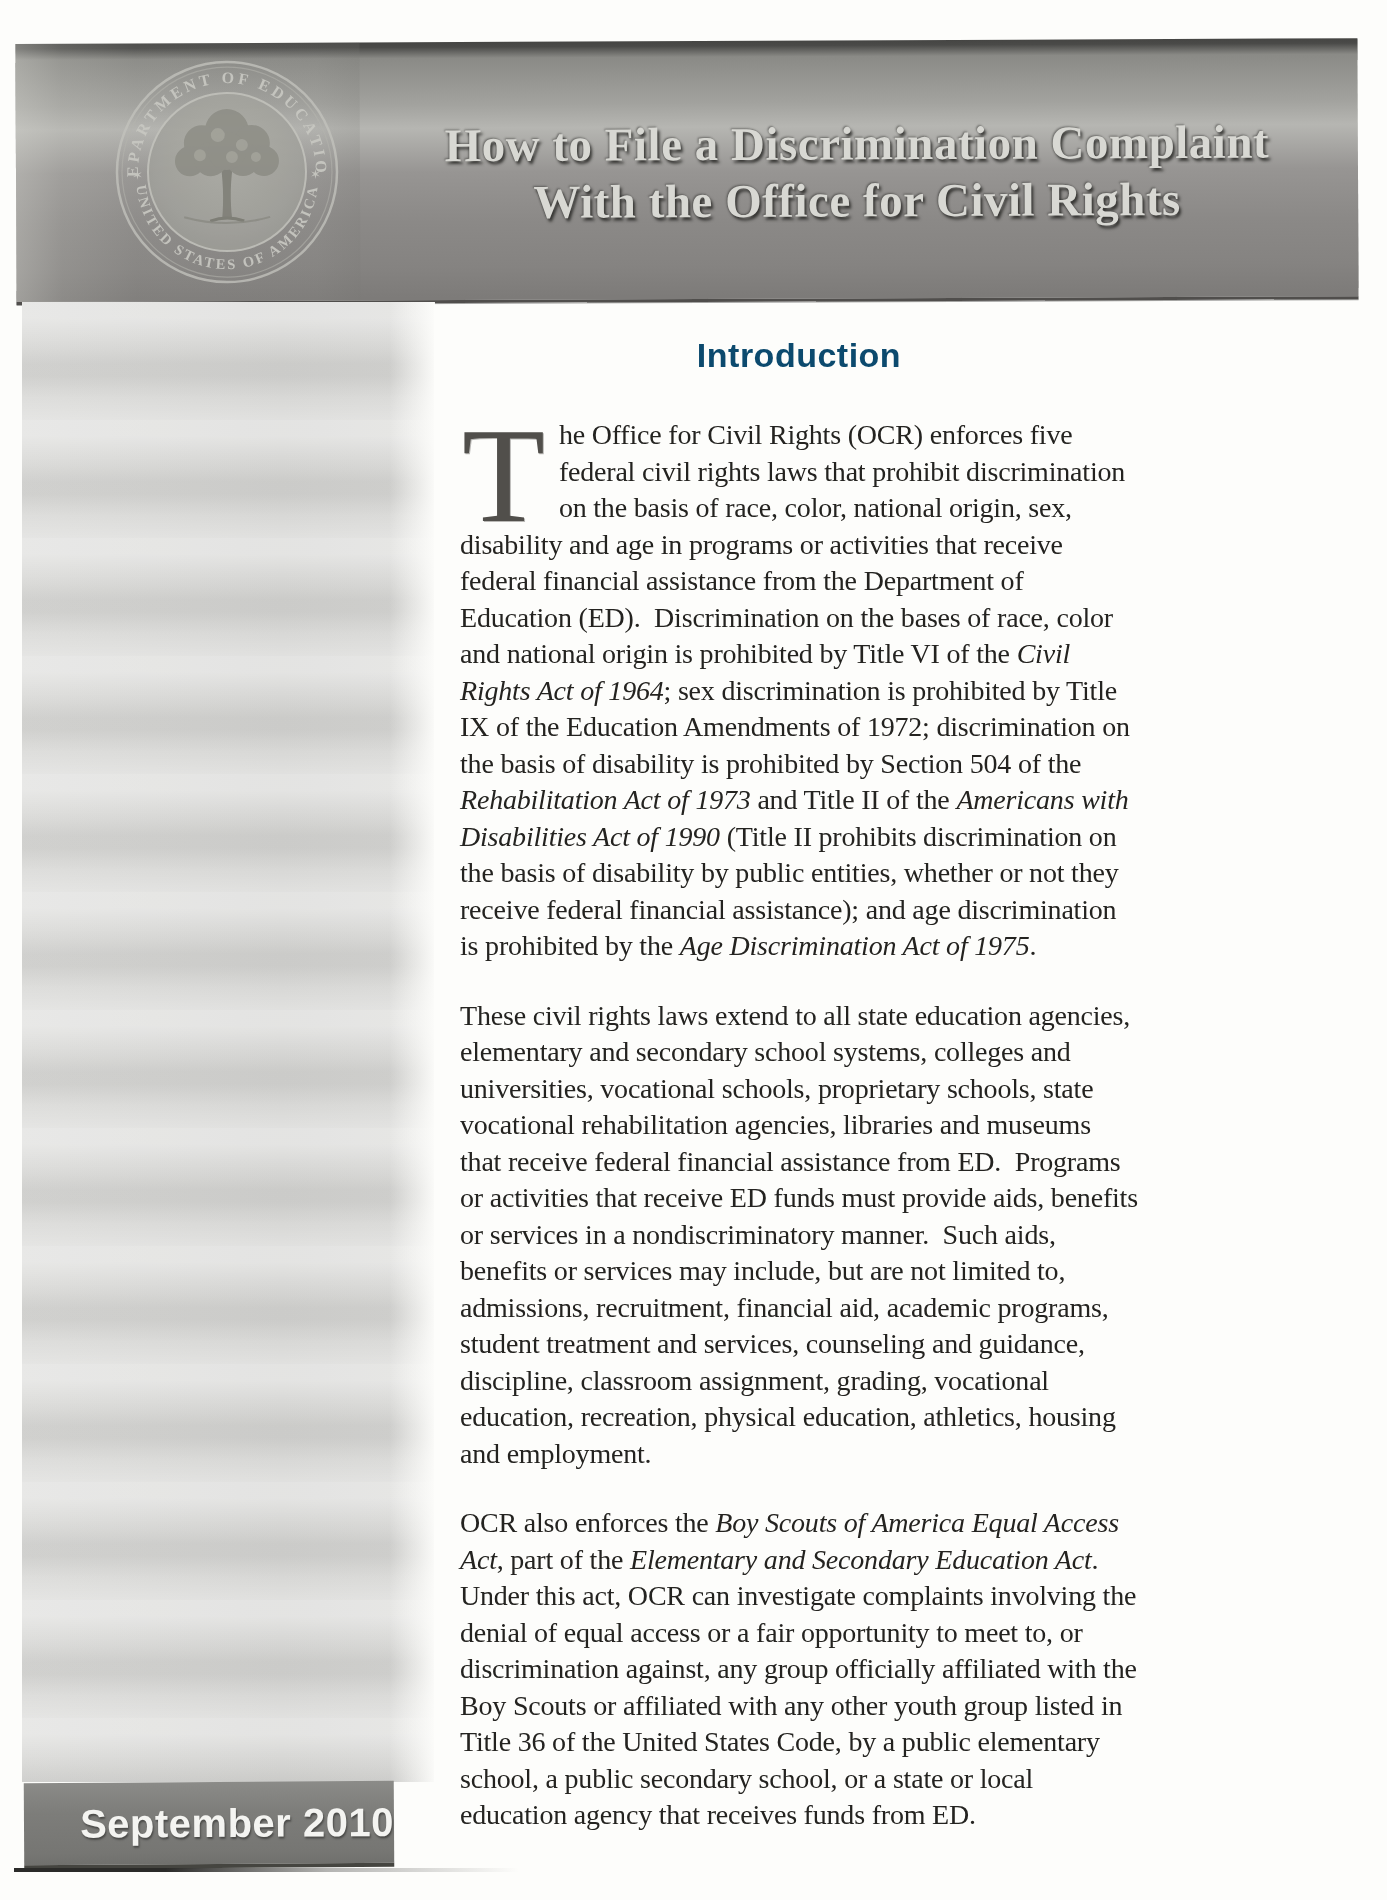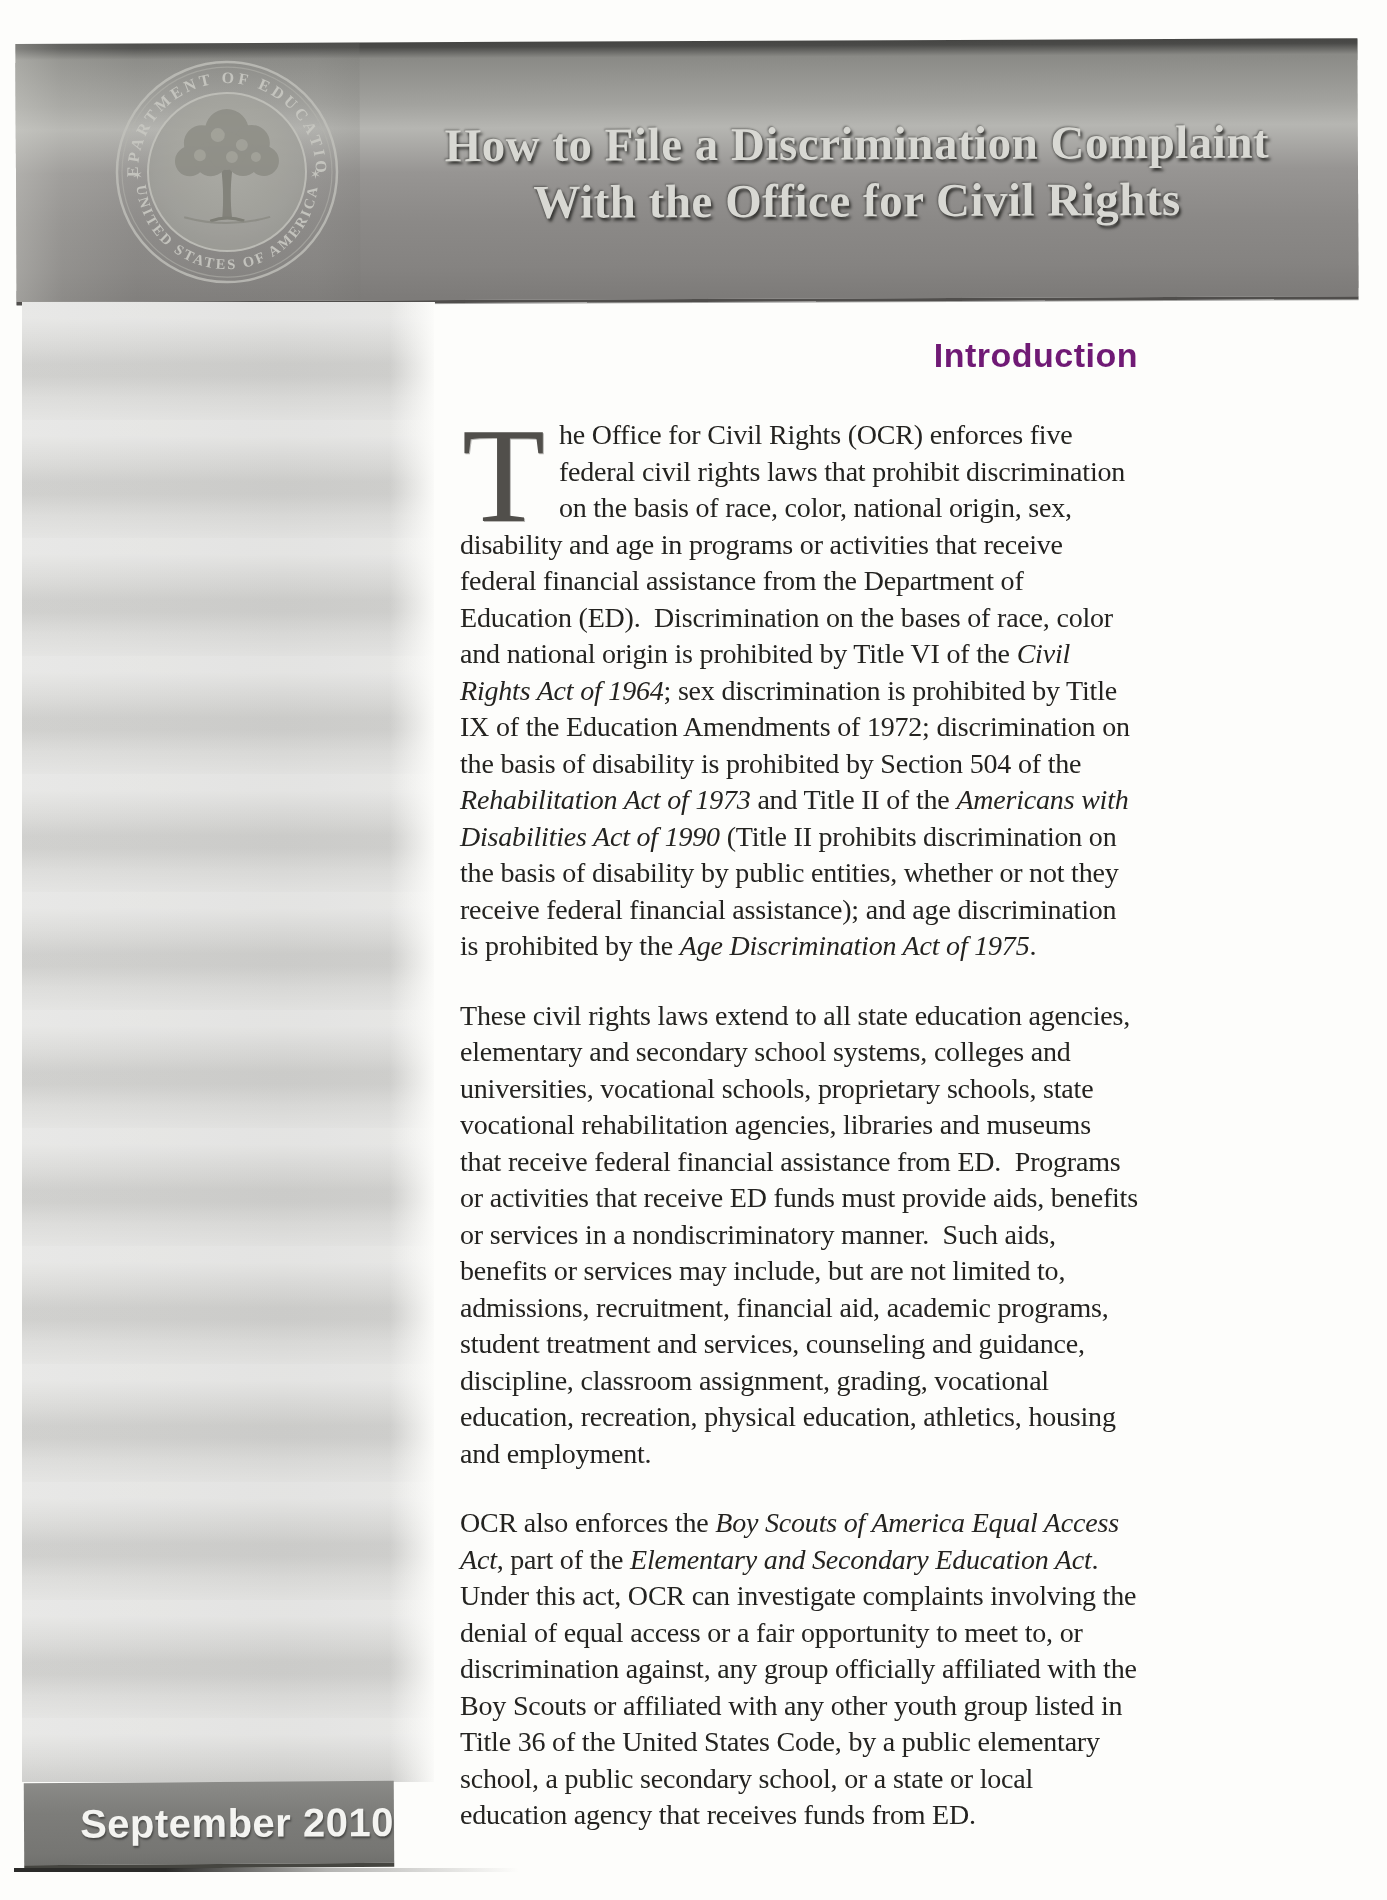--- a/index.html
+++ b/index.html
@@ -61,23 +61,23 @@
     font-size:40px;color:#f4f4f1;letter-spacing:.5px;
     text-shadow:1px 2px 2px rgba(35,35,33,.55);
   }
   .scan-line{
     position:absolute;left:14px;top:1868px;width:505px;height:4px;
     background:linear-gradient(to right,#2b2b29 0%,#2b2b29 30%,rgba(43,43,41,.35) 62%,rgba(43,43,41,0) 100%);
   }
   
   .content{position:absolute;left:460px;top:336px;width:678px;}
   .content h2{
-    margin:0 0 42px 0;text-align:right;
+    margin:0 0 42px 0;text-align:center;
     font-family:"Liberation Sans",sans-serif;font-weight:700;
-    font-size:34px;color:#701a75;letter-spacing:.5px;
+    font-size:34px;color:#0c4a6e;letter-spacing:.5px;
   }
   .content p{
     margin:0 0 33px 0;font-size:28px;line-height:36.5px;
     color:#242320;letter-spacing:-0.2px;text-align:left;
   }
   .content p em{font-style:italic;}
   .dropcap{
     float:left;font-family:"Liberation Serif",serif;
     font-size:136px;line-height:100px;color:#514f4b;
     margin:8px 14px 0 2px;

